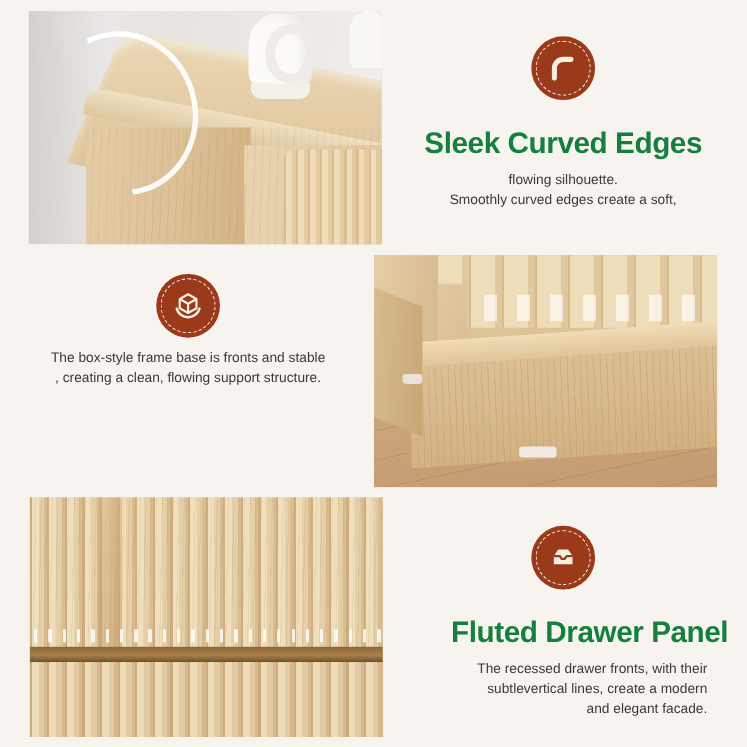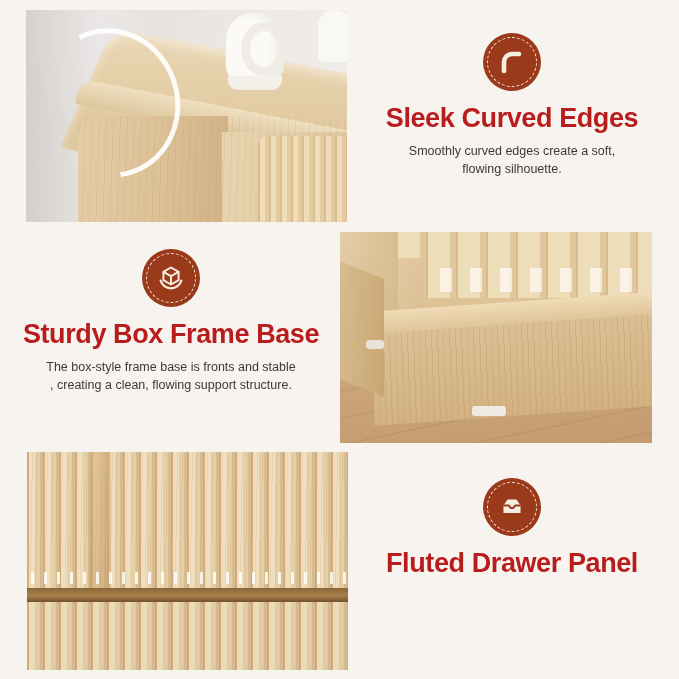--- a/index.html
+++ b/index.html
@@ -25,21 +25,21 @@
     position:relative;
   }
   .badge::after{
     content:"";position:absolute;left:4px;top:4px;right:4px;bottom:4px;
     border-radius:50%;
     border:1.5px dashed #f5efe2;
   }
   .badge svg{position:relative;z-index:2;display:block;}
   .f-title{
     font-size:27px;font-weight:700;letter-spacing:-0.4px;
-    color:#b91c1c;line-height:1.12;margin:12px 0 0 0;
+    color:#15803d;line-height:1.12;margin:24px 0 0 0;
     white-space:nowrap;
   }
   .f-desc{
     font-size:12.5px;color:#3a3a38;line-height:1.45;
     margin:9px auto 0 auto;
   }
   .f-desc span{display:block;}
 
   
   #photo-curved{left:26px;top:10px;width:321px;height:212px;}
@@ -172,22 +172,22 @@
   <div class="feature" style="left:362px;top:33px;width:300px;">
     <div class="icon-wrap">
       <div class="badge">
         <svg width="30" height="30" viewBox="0 0 30 30" aria-hidden="true">
           <path d="M7 24 V15 A8 8 0 0 1 15 7 H22" fill="none" stroke="#f5efe2" stroke-width="4.6" stroke-linecap="round"></path>
         </svg>
       </div>
     </div>
     <div class="f-title">Sleek Curved Edges</div>
     <div class="f-desc" style="width:260px;">
+      <span>flowing silhouette.</span>
       <span>Smoothly curved edges create a soft,</span>
-      <span>flowing silhouette.</span>
     </div>
   </div>
 
   <div class="photo" id="photo-base">
     <div class="p2-floor"></div>
     <div class="p2-floor-lines"></div>
     <div class="p2-cab"></div>
     <div class="p2-flute-row"></div>
     <div class="p2-dimples"></div>
     <div class="p2-curve"></div>
@@ -203,41 +203,45 @@
   <div class="feature" style="left:10px;top:249px;width:322px;">
     <div class="icon-wrap">
       <div class="badge">
         <svg width="32" height="32" viewBox="0 0 32 32" aria-hidden="true">
           <path d="M16 5.5 L23.6 9.8 L23.6 18.2 L16 22.5 L8.4 18.2 L8.4 9.8 Z" fill="none" stroke="#f5efe2" stroke-width="2" stroke-linejoin="round"></path>
           <path d="M8.4 9.8 L16 14.1 L23.6 9.8 M16 14.1 L16 22.5" fill="none" stroke="#f5efe2" stroke-width="2" stroke-linejoin="round"></path>
           <path d="M5.6 18.5 A10.8 10.8 0 0 0 26.4 18.5" fill="none" stroke="#f5efe2" stroke-width="2.2" stroke-linecap="round"></path>
         </svg>
       </div>
     </div>
-    <div class="f-title">Sturdy Box Frame Base</div>
     <div class="f-desc" style="width:300px;">
       <span>The box-style frame base is fronts and stable</span>
       <span>, creating a clean, flowing support structure.</span>
     </div>
   </div>
 
   <div class="photo" id="photo-fluted">
     <div class="p3-base"></div>
     <div class="p3-grain"></div>
     <div class="p3-patch"></div>
     <div class="p3-hi"></div>
     <div class="p3-gap"></div>
     <div class="p3-lower"></div>
   </div>
 
-  <div class="feature" style="left:362px;top:478px;width:300px;">
+  <div class="feature" style="left:362px;top:478px;width:300px;text-align:right;">
     <div class="icon-wrap">
       <div class="badge">
         <svg width="32" height="32" viewBox="0 0 32 32" aria-hidden="true">
           <path d="M7.5 14.5 L11.5 8.5 L20.5 8.5 L24.5 14.5 L24.5 22 L7.5 22 Z" fill="#f5efe2"></path>
           <path d="M7.5 14.5 L13 14.5 L14.6 17 L17.4 17 L19 14.5 L24.5 14.5" fill="none" stroke="#9a3a1b" stroke-width="2" stroke-linejoin="round"></path>
         </svg>
       </div>
     </div>
     <div class="f-title">Fluted Drawer Panel</div>
+    <div class="f-desc" style="width:262px;">
+      <span>The recessed drawer fronts, with their</span>
+      <span>subtlevertical lines, create a modern</span>
+      <span>and elegant facade.</span>
+    </div>
   </div>
 
 </div>
 
 </body></html>

